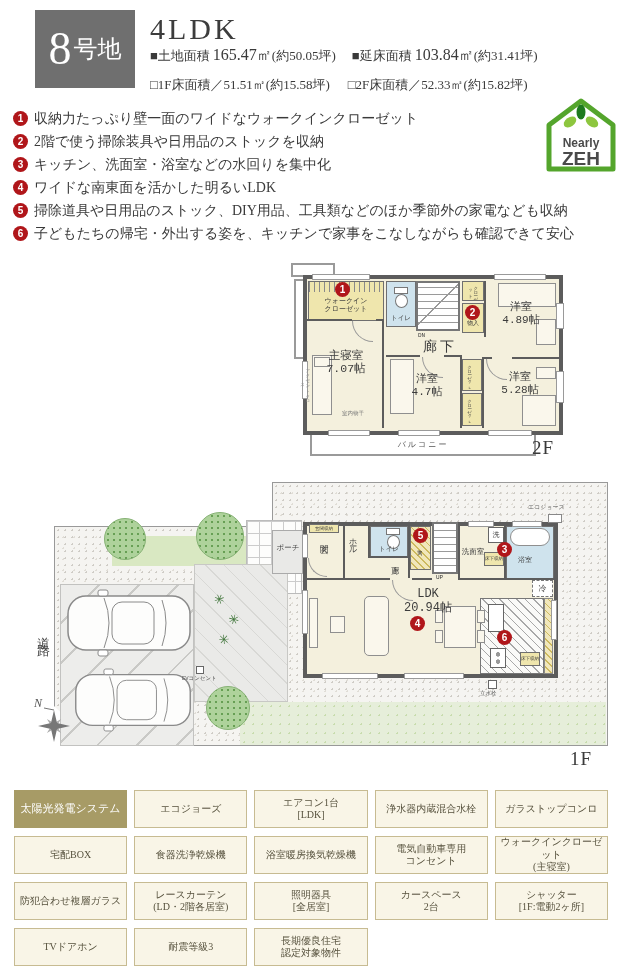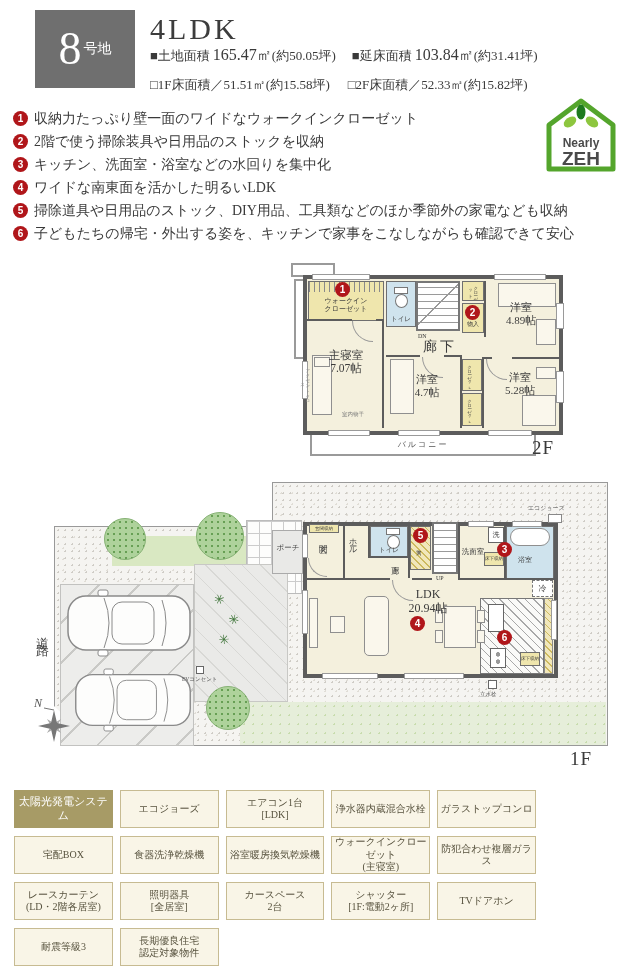--- a/index.html
+++ b/index.html
@@ -2,21 +2,21 @@
 <html style="--marker_red: #b0161a; --tag_highlight: #a79b66; --zeh_green: #54a52c; --closet_yellow: #efe6ad; --wet_blue: #cfe3ed; --wall_gray: #5c5c5c; --header_gray: #6f6f6f; --room_cream: #f4f0dd;"><head>
 <meta charset="utf-8">
 <style>
   html,body{margin:0;padding:0;}
   body{
     width:620px;height:977px;position:relative;overflow:hidden;background:#fff;
     font-family:"Liberation Serif","DejaVu Serif",serif;color:#3a3a3a;
   }
   
   .abs{position:absolute;}
-  .lbl{position:absolute;color:#3c3c3c;text-align:center;white-space:pre-line;line-height:1.15;z-index:6;}
+  .lbl{position:absolute;color:#3c3c3c;text-align:center;white-space:pre-line;line-height:1.15;z-index:6;font-family:Liberation Mono, monospace;}
   .vt{writing-mode:vertical-rl;text-orientation:upright;}
   .w{position:absolute;background:var(--wall_gray);z-index:4;}
   .win{position:absolute;background:#fff;border:1px solid #9a9a9a;box-sizing:border-box;z-index:5;}
   .mk{width:15px;height:15px;border-radius:50%;background:var(--marker_red);color:#fff;
       font-family:"Liberation Sans",sans-serif;font-size:10px;font-weight:bold;
       display:flex;align-items:center;justify-content:center;position:absolute;z-index:8;}
   .outer{position:absolute;border:4px solid var(--wall_gray);background:var(--room_cream);box-sizing:border-box;z-index:1;}
   .room{position:absolute;box-sizing:border-box;z-index:2;}
   .closet{background:var(--closet_yellow);border:1px solid #6f6f6f;}
   .hatchY{background:repeating-linear-gradient(45deg,#f1e7bb 0 4px,#cdb95e 4px 5px);border:1px solid #6f6f6f;}
@@ -50,40 +50,40 @@
   .kitchen{position:absolute;border:1.5px solid #777;box-sizing:border-box;z-index:2;background-color:#fafaf8;
     background-image:repeating-linear-gradient(45deg,transparent 0 5px,#a8a8a8 5px 6px);}
   .hatchStrip{position:absolute;z-index:3;box-sizing:border-box;
     background:repeating-linear-gradient(45deg,#f1e7bb 0 4px,#cdb95e 4px 5px);border:1px solid #8a8a8a;}
   .dash{position:absolute;border:1px dashed #777;background:#fff;box-sizing:border-box;z-index:2;}
   .sq{position:absolute;border:1px solid #666;background:#fff;box-sizing:border-box;z-index:3;}
   
   .lot-box{position:absolute;left:35px;top:10px;width:100px;height:78px;background:var(--header_gray);
     color:#fff;display:flex;align-items:center;justify-content:center;}
   .lot-box .big{font-size:46px;line-height:1;}
-  .lot-box .small{font-size:14px;margin-left:2px;font-family:Liberation Mono, monospace;}
+  .lot-box .small{font-size:24px;margin-left:2px;font-family:Liberation Mono, monospace;}
   .ptitle{position:absolute;left:150px;top:12px;display:flex;align-items:baseline;}
   .ptitle .t{font-size:30px;letter-spacing:3px;color:#3c3c3c;}
   .ptitle .s{font-size:11px;margin-left:8px;color:#3c3c3c;}
   .areas1{position:absolute;left:150px;top:46px;display:flex;align-items:baseline;white-space:nowrap;}
   .areas1 .al{font-size:13px;}
   .areas1 .an{font-size:16px;margin-left:3px;}
   .areas1 .au{font-size:15px;}
   .areas1 .at{font-size:13px;}
   .areas1 .gap{width:16px;}
   .areas2{position:absolute;left:150px;top:76px;font-size:13px;display:flex;}
   .areas2 span{margin-right:18px;white-space:nowrap;}
   
   .features{position:absolute;left:13px;top:109px;width:602px;}
   .feat{display:flex;margin-bottom:4px;font-size:14px;color:#3a3a3a;line-height:19px;}
   .fmk{width:15px;height:15px;border-radius:50%;background:var(--marker_red);color:#fff;flex:none;
     font-family:"Liberation Sans",sans-serif;font-size:10px;font-weight:bold;
     display:inline-flex;align-items:center;justify-content:center;margin:2px 6px 0 0;}
   
-  .tags{position:absolute;left:14px;top:790px;width:522px;display:grid;
+  .tags{position:absolute;left:14px;top:790px;width:594px;display:grid;
     grid-template-columns:repeat(5,1fr);gap:8px 7px;}
   .tag{height:38px;border:1.5px solid #c7bb92;background:#f9f5e7;color:#57523e;font-size:10px;
     display:flex;align-items:center;justify-content:center;text-align:center;white-space:pre-line;
     line-height:1.25;padding:1px 2px;box-sizing:border-box;}
   .tag.hl{background:var(--tag_highlight);color:#fff;border-color:var(--tag_highlight);font-size:11px;}
   .plan{position:absolute;left:0;width:620px;}
   .flabel{position:absolute;font-size:19px;color:#3a3a3a;z-index:7;letter-spacing:1px;}
   .toiletbowl{position:absolute;z-index:3;}
   .toiletbowl .tank{width:12px;height:5px;border:1px solid #777;background:#fff;margin:0 auto;}
   .toiletbowl .bowl{width:11px;height:12px;border:1px solid #777;background:#fff;border-radius:50%;margin:0 auto;}
@@ -371,20 +371,22 @@
 <div class="tags">
   <div class="tag hl">太陽光発電システム</div>
   <div class="tag">エコジョーズ</div>
   <div class="tag">エアコン1台
 [LDK]</div>
   <div class="tag">浄水器内蔵混合水栓</div>
   <div class="tag">ガラストップコンロ</div>
   <div class="tag">宅配BOX</div>
   <div class="tag">食器洗浄乾燥機</div>
   <div class="tag">浴室暖房換気乾燥機</div>
+  <div class="tag">電気自動車専用
+コンセント</div>
   <div class="tag">ウォークインクローゼット
 (主寝室)</div>
   <div class="tag">防犯合わせ複層ガラス</div>
   <div class="tag">レースカーテン
 (LD・2階各居室)</div>
   <div class="tag">照明器具
 [全居室]</div>
   <div class="tag">カースペース
 2台</div>
   <div class="tag">シャッター

